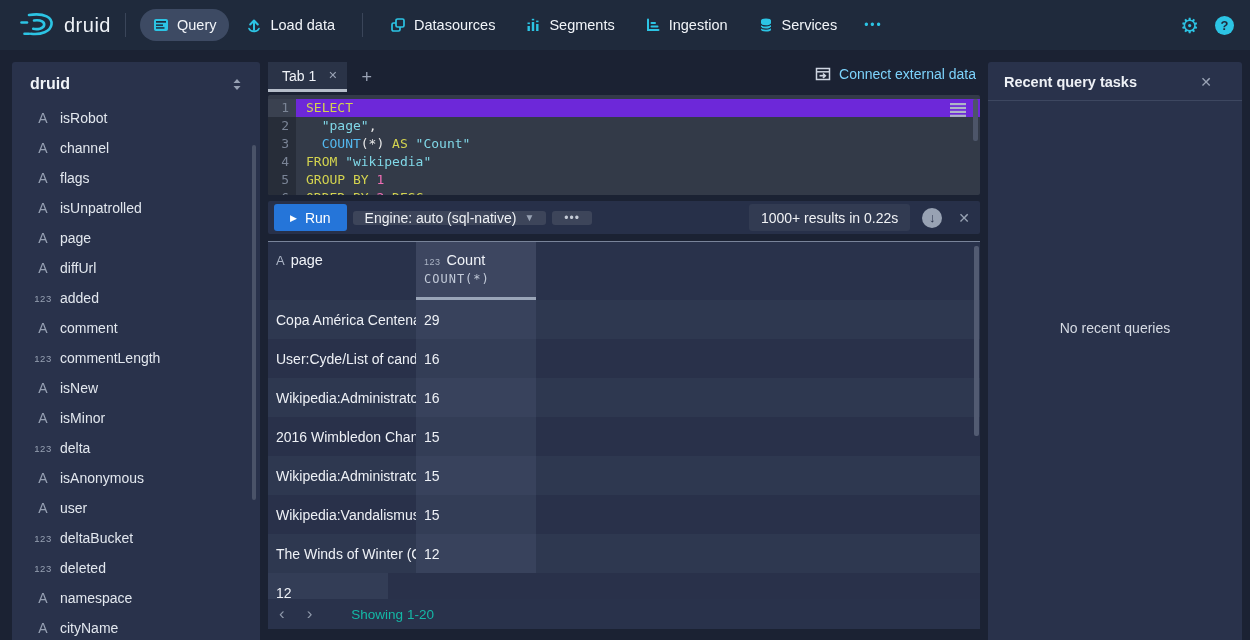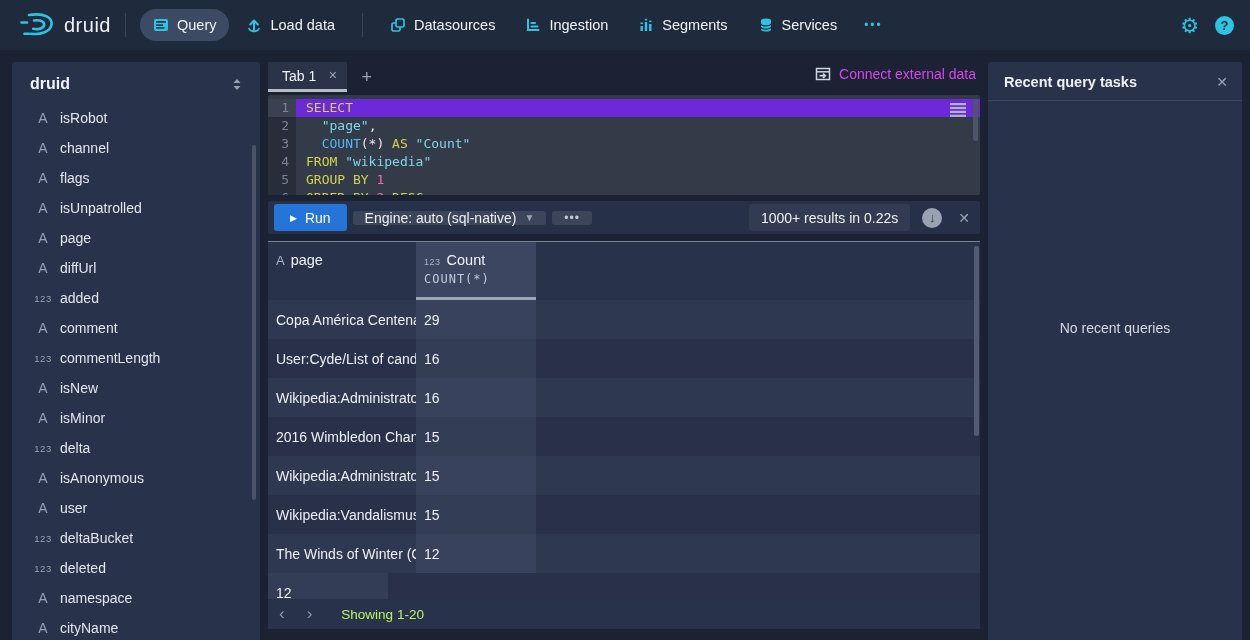--- a/index.html
+++ b/index.html
@@ -37,21 +37,21 @@
 
   
   .main { position:absolute; left:268px; top:62px; width:712px; height:578px; }
 
   .tabbar { height:30px; display:flex; align-items:center; position:relative; }
   .tab { display:flex; align-items:center; gap:12px; padding:0 10px 0 14px; height:30px;
          background:#2a3347; border-bottom:3px solid #b5bdc9; font-size:14px; color:#f0f3f8; cursor:pointer; }
   .tab-close { color:#9aa3b5; font-size:11px; cursor:pointer; }
   .tab-add { color:#9aa3b5; font-size:18px; padding:0 14px; cursor:pointer; }
   .connect-ext { position:absolute; right:4px; top:4px; display:flex; align-items:flex-start; gap:8px;
-                 font-size:14px; color:#d946ef; cursor:pointer; }
+                 font-size:14px; color:#7dd3fc; cursor:pointer; }
 
   
   .editor { margin-top:3px; height:100px; background:#333a48; border-radius:2px; position:relative; overflow:hidden; }
   .code-area { padding-top:4px; font-family:"DejaVu Sans Mono", monospace; font-size:13px; line-height:18px; }
   .code-line { display:flex; }
   .ln { width:28px; flex:none; background:#272d39; color:#7a8496; text-align:right; padding-right:7px; }
   .code { flex:1; padding-left:10px; white-space:pre; color:#e8e8e8; }
   .code-line.active .ln { background:#3a4150; }
   .code-line.active .code { background:#6d28d9; }
   .tok-kw { color:#d3d34f; } .tok-fn { color:#54b9f0; } .tok-str { color:#80d8e8; }
@@ -91,26 +91,26 @@
   .r-row:nth-child(even) { background:#29314a; }
   .cell { font-size:14px; color:#eef1f6; display:flex; align-items:center; overflow:hidden; white-space:nowrap; }
   .cell.page-c { width:148px; padding-left:8px; }
   .cell.count-c { width:120px; padding-left:8px; }
   .r-row:nth-child(odd)  .count-c { background:#38425c; }
   .r-row:nth-child(even) .count-c { background:#333d56; }
   .res-scroll { position:absolute; right:1px; top:4px; width:5px; height:190px; background:#525b72; border-radius:2px; }
   .r-footer { position:absolute; left:0; right:0; bottom:0; height:30px; background:#29324b;
               display:flex; align-items:center; font-size:13.5px; }
   .pg-btn { color:#8e98aa; font-size:17px; padding:0 11px; cursor:pointer; }
-  .showing { margin-left:18px; color:#bef264; }
+  .showing { margin-left:28px; color:#14b8a6; }
 
   
   .tasks { position:absolute; left:988px; top:62px; width:254px; height:578px; background:#29324b; border-radius:3px 3px 0 0; }
   .tasks-header { display:flex; align-items:center; justify-content:space-between;
-                  padding:12px 14px 10px 16px; border-bottom:1px solid #3d4760; }
+                  padding:12px 30px 10px 16px; border-bottom:1px solid #3d4760; }
   .tasks-title { font-size:14.5px; font-weight:bold; color:#eef1f6; }
   .tasks-close { color:#9aa3b5; font-size:14px; cursor:pointer; }
   .tasks-empty { position:absolute; left:0; right:0; top:258px; text-align:center; font-size:14px; color:#d5dae3; }
 
   svg { display:block; }
 </style>
 </head>
 <body>
 
 <div class="navbar">
@@ -155,40 +155,40 @@
       <span>
         <svg width="16" height="16" viewBox="0 0 16 16" fill="none" stroke="#2cc4e4" stroke-width="1.7">
           <rect x="2" y="6" width="8" height="8" rx="1.5"></rect>
           <rect x="6" y="2" width="8" height="8" rx="1.5" fill="#1f2a3c"></rect>
         </svg>
       </span>
       <span>Datasources</span>
     </div>
     <div class="nav-item">
       <span>
-        <svg width="16" height="16" viewBox="0 0 16 16" fill="none" stroke="#2cc4e4" stroke-width="2" stroke-linecap="round">
-          <path d="M3 2.5 V 13 H 13.5"></path>
-          <path d="M6.5 6 H 10"></path>
-          <path d="M6.5 9.5 H 12.5"></path>
-        </svg>
-      </span>
-      <span>Ingestion</span>
-    </div>
-    <div class="nav-item">
-      <span>
         <svg width="16" height="16" viewBox="0 0 16 16" fill="#2cc4e4">
           <rect x="2.5" y="9" width="2.4" height="5"></rect>
           <rect x="6.8" y="5" width="2.4" height="9"></rect>
           <rect x="11.1" y="7" width="2.4" height="7"></rect>
           <rect x="2.5" y="5.5" width="2.4" height="1.6"></rect>
           <rect x="6.8" y="1.8" width="2.4" height="1.6"></rect>
           <rect x="11.1" y="3.6" width="2.4" height="1.6"></rect>
         </svg>
       </span>
       <span>Segments</span>
+    </div>
+    <div class="nav-item">
+      <span>
+        <svg width="16" height="16" viewBox="0 0 16 16" fill="none" stroke="#2cc4e4" stroke-width="2" stroke-linecap="round">
+          <path d="M3 2.5 V 13 H 13.5"></path>
+          <path d="M6.5 6 H 10"></path>
+          <path d="M6.5 9.5 H 12.5"></path>
+        </svg>
+      </span>
+      <span>Ingestion</span>
     </div>
     <div class="nav-item">
       <span>
         <svg width="16" height="16" viewBox="0 0 16 16">
           <path d="M3 3.6 a 5 2.1 0 0 0 10 0 a 5 2.1 0 0 0 -10 0 V 12.4 a 5 2.1 0 0 0 10 0 V 3.6" fill="#2cc4e4"></path>
           <path d="M3 6.8 a 5 2.1 0 0 0 10 0" fill="none" stroke="#1f2a3c" stroke-width="1.2"></path>
           <path d="M3 10 a 5 2.1 0 0 0 10 0" fill="none" stroke="#1f2a3c" stroke-width="1.2"></path>
         </svg>
       </span>
       <span>Services</span>

